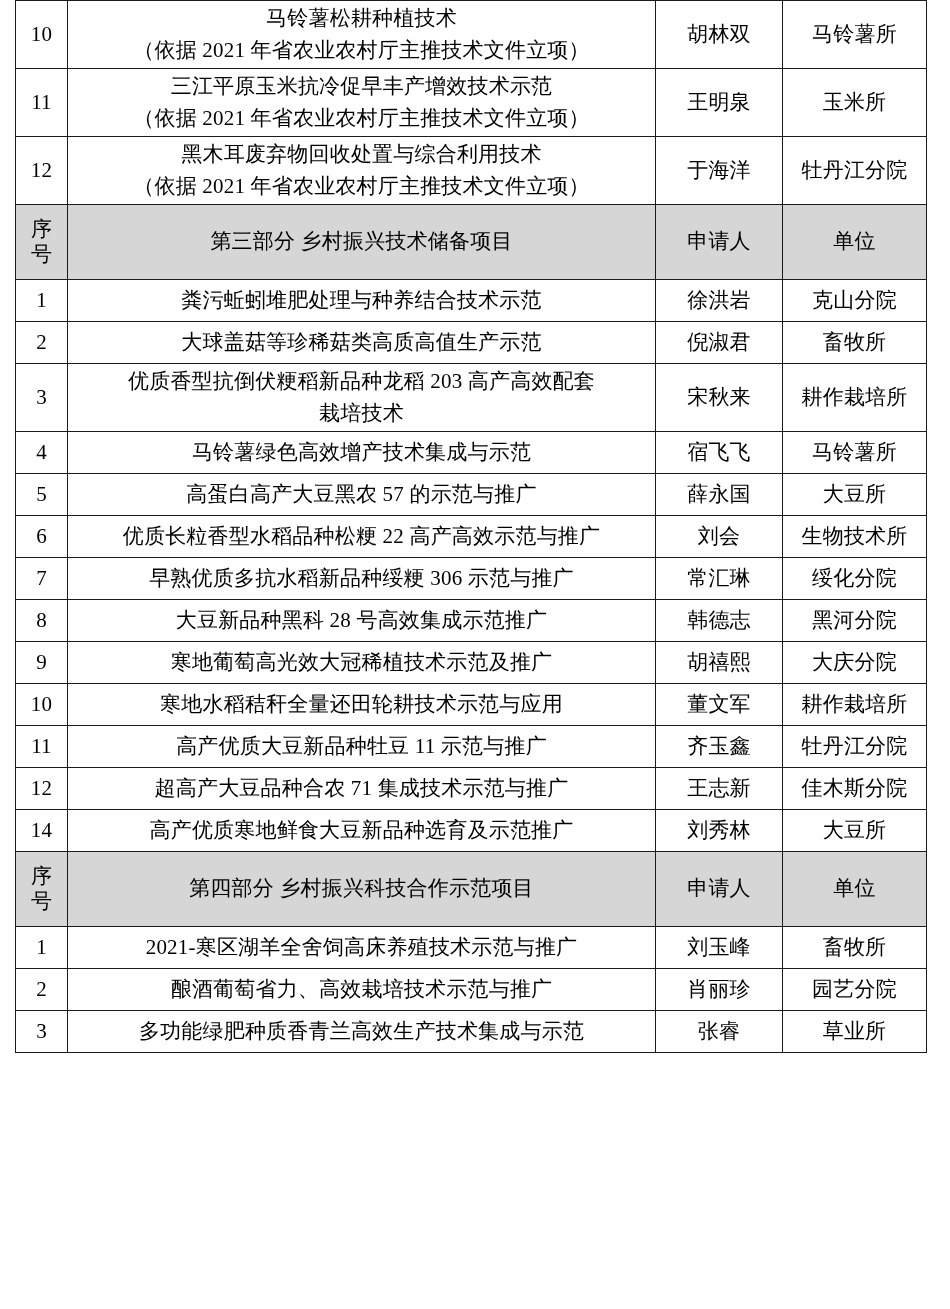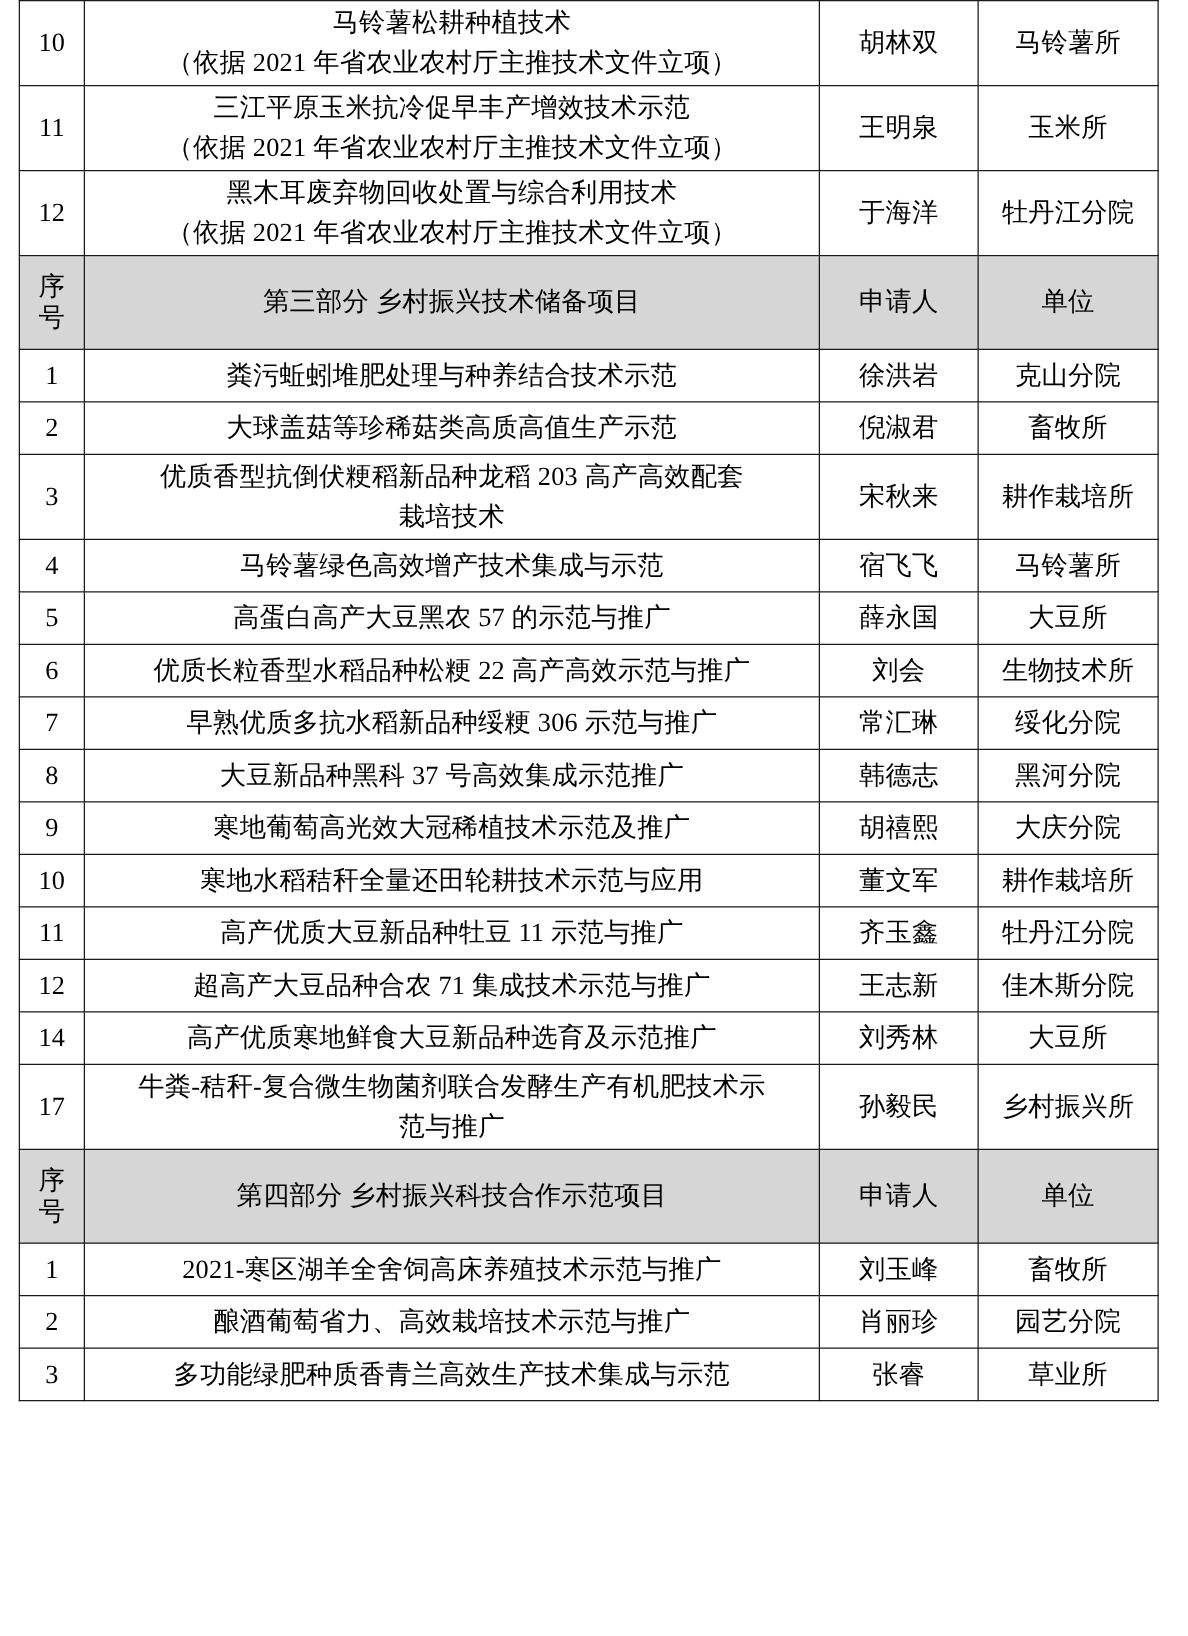--- a/index.html
+++ b/index.html
@@ -189,21 +189,21 @@
             <td>生物技术所</td>
           </tr>
           <tr class="body-row">
             <td class="num">7</td>
             <td class="title"><span class="nowrap">早熟优质多抗水稻新品种绥粳 306 示范与推广</span></td>
             <td>常汇琳</td>
             <td>绥化分院</td>
           </tr>
           <tr class="body-row">
             <td class="num">8</td>
-            <td class="title"><span class="nowrap">大豆新品种黑科 37 号高效集成示范推广</span></td>
+            <td class="title"><span class="nowrap">大豆新品种黑科 28 号高效集成示范推广</span></td>
             <td>韩德志</td>
             <td>黑河分院</td>
           </tr>
           <tr class="body-row">
             <td class="num">9</td>
             <td class="title"><span class="nowrap">寒地葡萄高光效大冠稀植技术示范及推广</span></td>
             <td>胡禧熙</td>
             <td>大庆分院</td>
           </tr>
           <tr class="body-row">
@@ -223,29 +223,20 @@
             <td class="title"><span class="nowrap">超高产大豆品种合农 71 集成技术示范与推广</span></td>
             <td>王志新</td>
             <td>佳木斯分院</td>
           </tr>
           <tr class="body-row">
             <td class="num">14</td>
             <td class="title"><span class="nowrap">高产优质寒地鲜食大豆新品种选育及示范推广</span></td>
             <td>刘秀林</td>
             <td>大豆所</td>
           </tr>
-          <tr class="body-row two-line">
-            <td class="num">17</td>
-            <td class="title">
-              <span class="two-line-text">牛粪-秸秆-复合微生物菌剂联合发酵生产有机肥技术示</span>
-              <span class="two-line-text">范与推广</span>
-            </td>
-            <td>孙毅民</td>
-            <td>乡村振兴所</td>
-          </tr>
           <tr class="section-header">
             <td class="num section-num">
               <span class="seq-stack">序</span>
               <span class="seq-stack">号</span>
             </td>
             <td class="title section-title">第四部分  乡村振兴科技合作示范项目</td>
             <td>申请人</td>
             <td>单位</td>
           </tr>
           <tr class="body-row">

